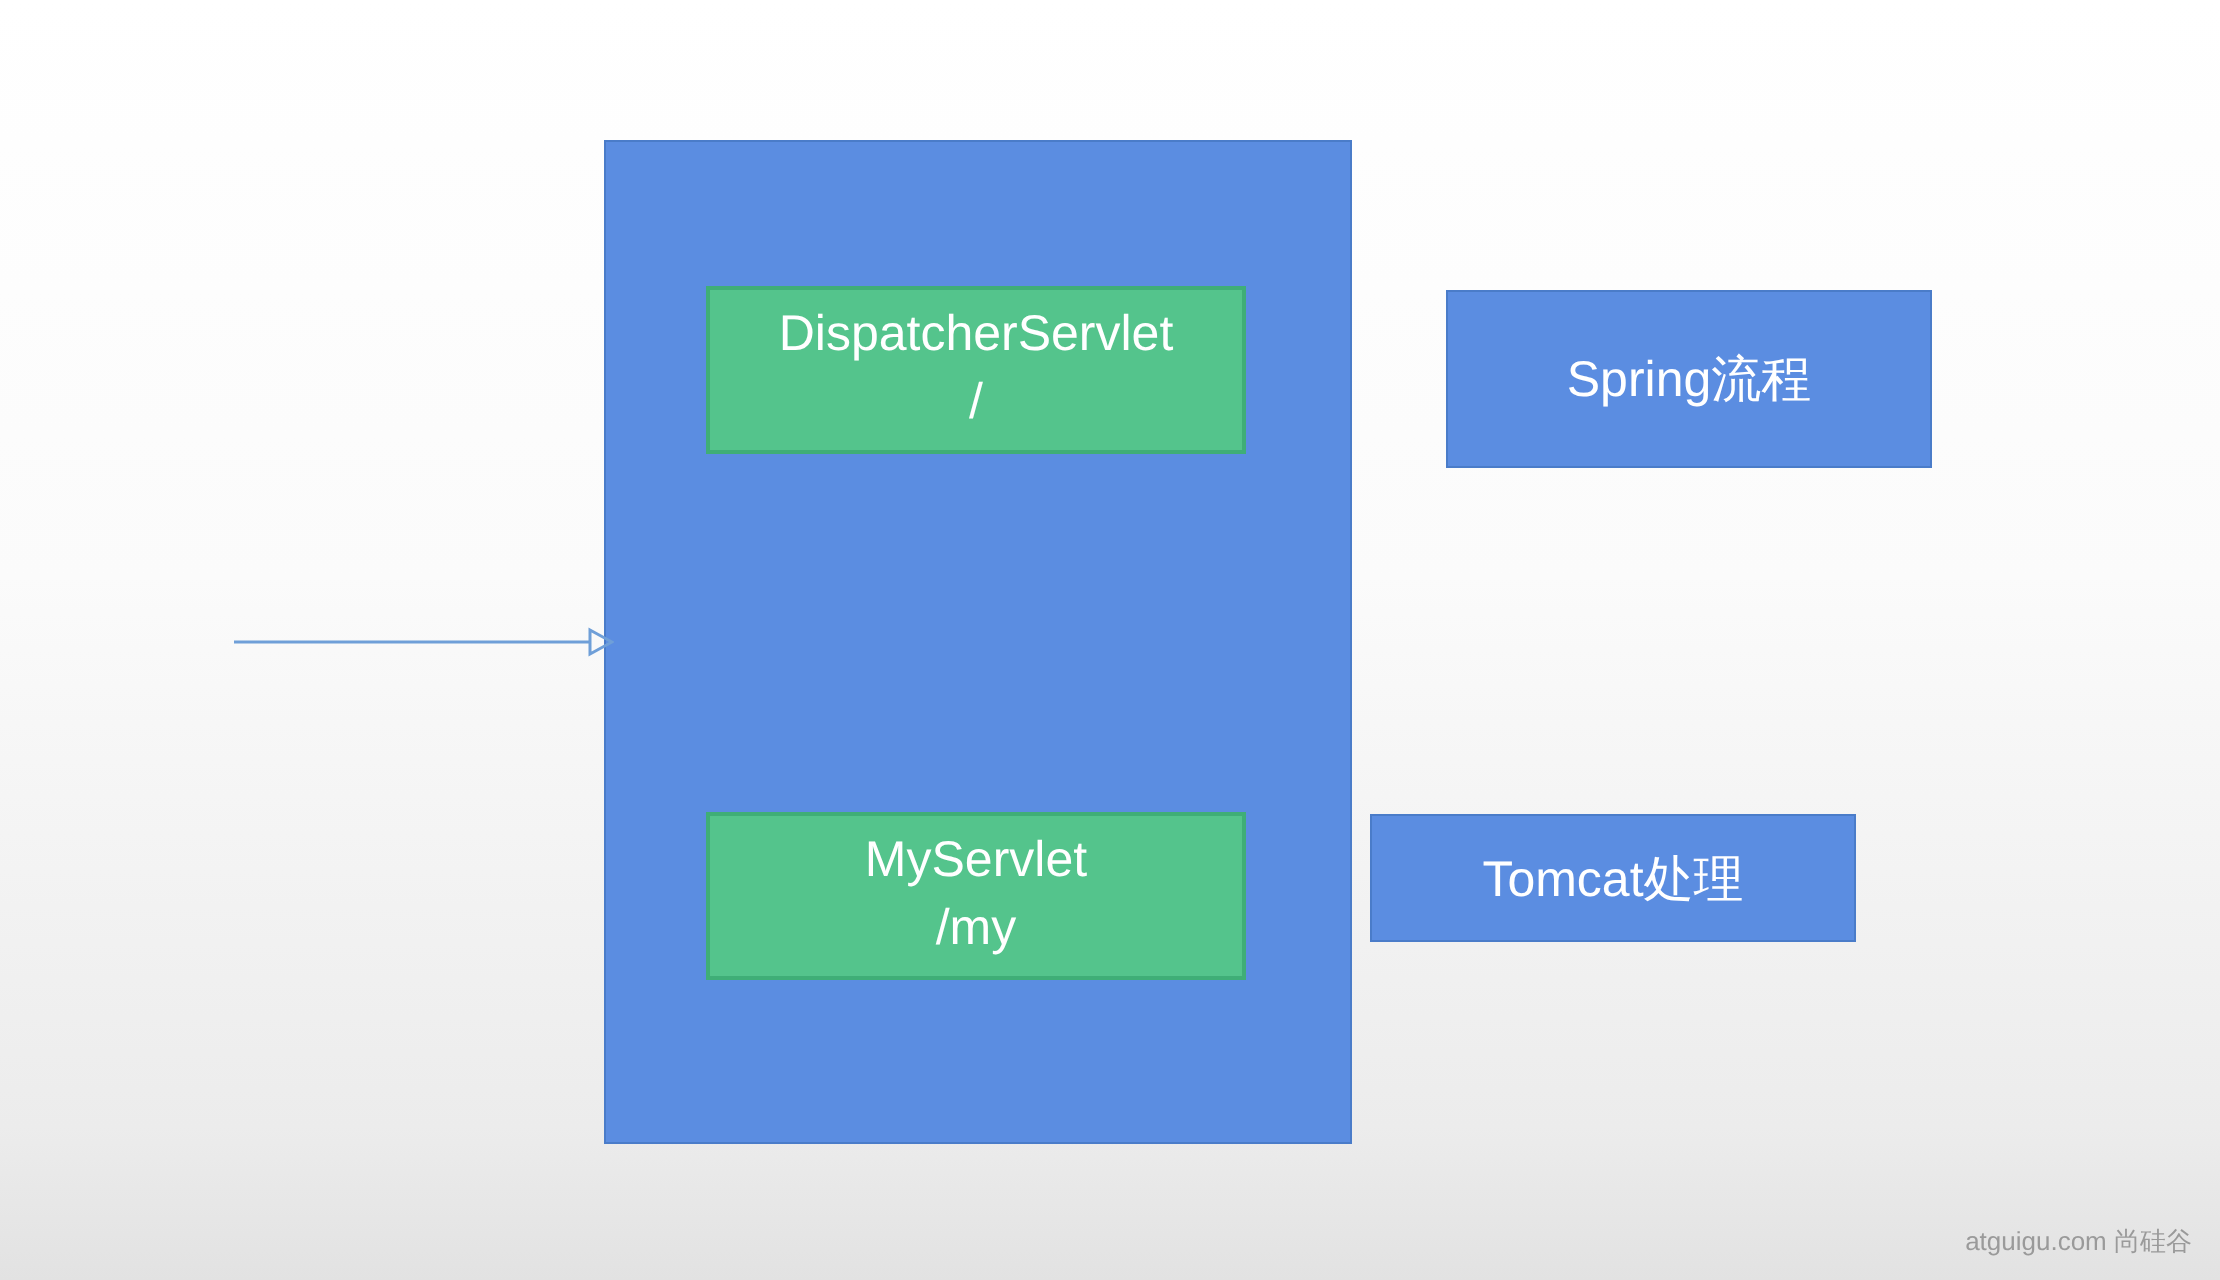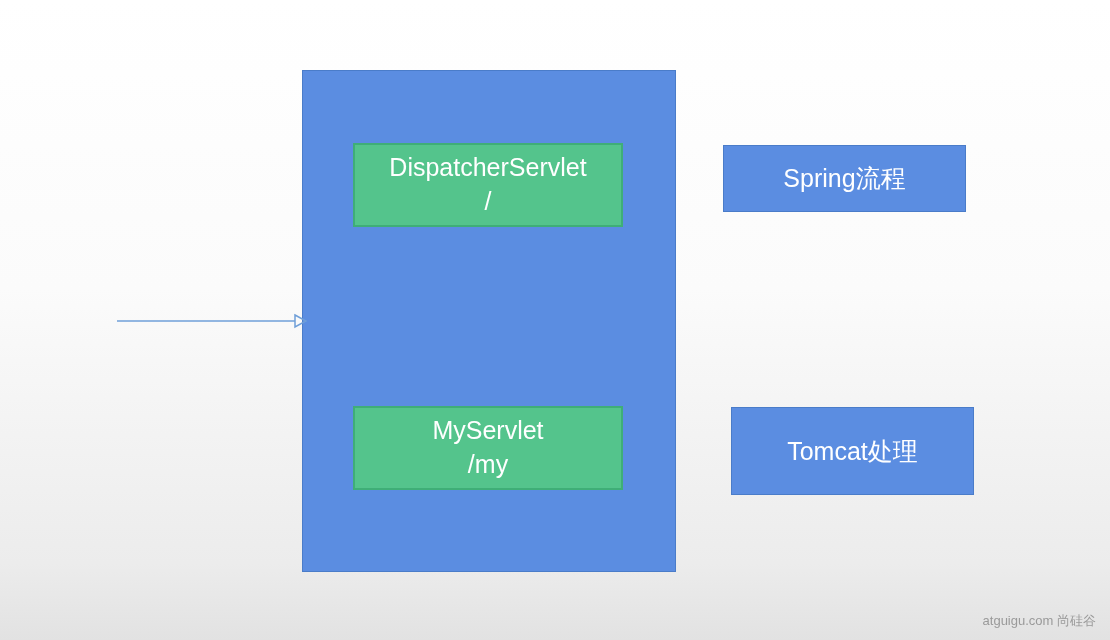--- a/index.html
+++ b/index.html
@@ -56,26 +56,26 @@
     color: #ffffff;
     display: flex;
     align-items: center;
     justify-content: center;
     text-align: center;
     font-size: 25px;
   }
   .blue-box.spring {
     left: 723px;
     top: 145px;
-    height: 67px;
+    height: 89px;
   }
   .blue-box.tomcat {
-    left: 731px;
+    left: 685px;
     top: 407px;
-    height: 88px;
+    height: 64px;
   }
 
   .arrow-wrap {
     left: 115px;
     top: 310px;
     width: 192px;
     height: 22px;
   }
 
   .watermark {

